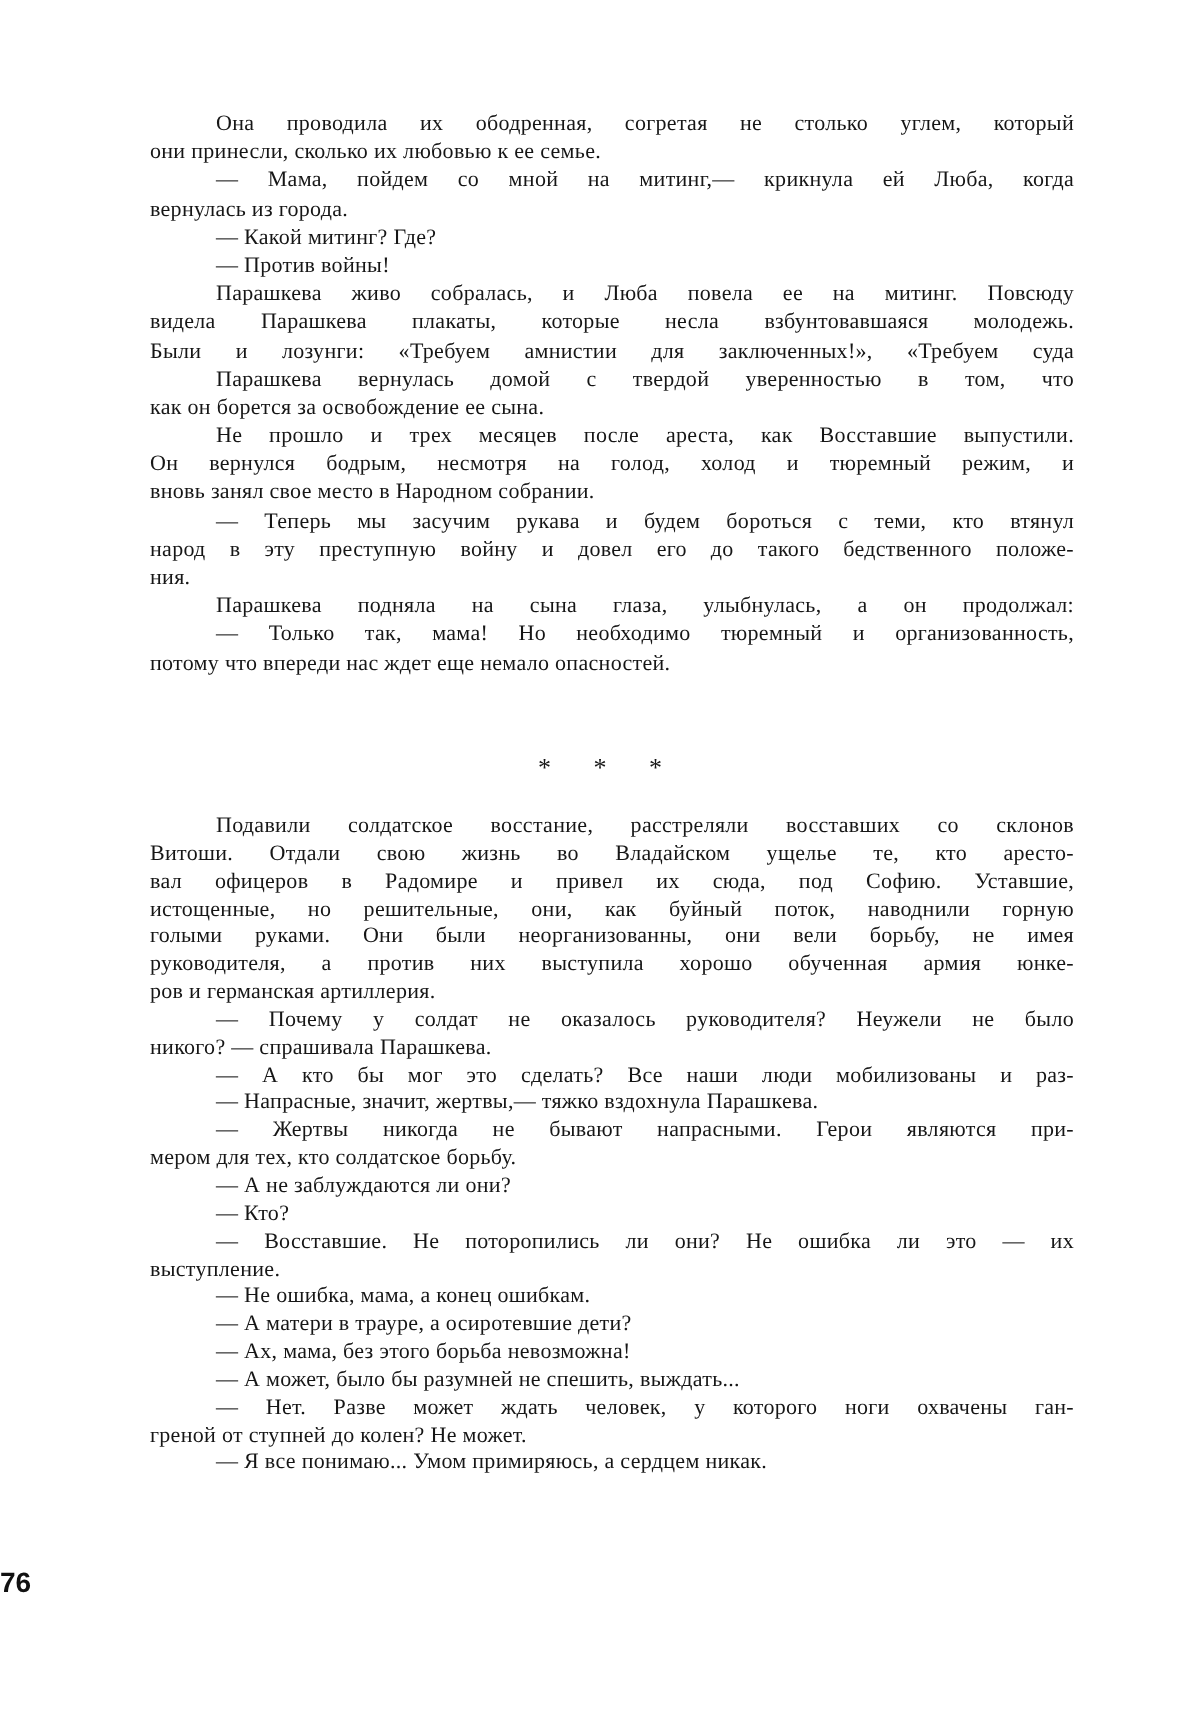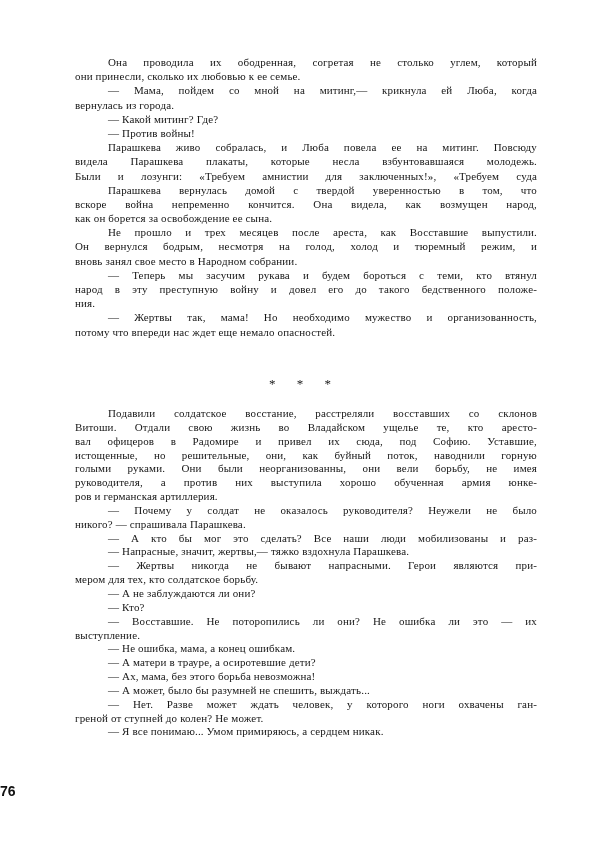--- a/index.html
+++ b/index.html
@@ -82,29 +82,29 @@
       <span class="line indent">Она проводила их ободренная, согретая не столько углем, который</span>
       <span class="line last">они принесли, сколько их любовью к ее семье.</span>
       <span class="line indent">— Мама, пойдем со мной на митинг,— крикнула ей Люба, когда</span>
       <span class="line last">вернулась из города.</span>
       <span class="line indent last">— Какой митинг? Где?</span>
       <span class="line indent last">— Против войны!</span>
       <span class="line indent">Парашкева живо собралась, и Люба повела ее на митинг. Повсюду</span>
       <span class="line">видела Парашкева плакаты, которые несла взбунтовавшаяся молодежь.</span>
       <span class="line">Были и лозунги: «Требуем амнистии для заключенных!», «Требуем суда</span>
       <span class="line indent">Парашкева вернулась домой с твердой уверенностью в том, что</span>
-      <span class="line">вскоре война непременно кончится. Она видела, как возмущен народ,</span>
       <span class="line last">как он борется за освобождение ее сына.</span>
       <span class="line indent">Не прошло и трех месяцев после ареста, как Восставшие выпустили.</span>
       <span class="line">Он вернулся бодрым, несмотря на голод, холод и тюремный режим, и</span>
       <span class="line last">вновь занял свое место в Народном собрании.</span>
       <span class="line indent">— Теперь мы засучим рукава и будем бороться с теми, кто втянул</span>
       <span class="line">народ в эту преступную войну и довел его до такого бедственного положе-</span>
       <span class="line last">ния.</span>
-      <span class="line indent">— Жертвы так, мама! Но необходимо мужество и организованность,</span>
+      <span class="line indent">Парашкева подняла на сына глаза, улыбнулась, а он продолжал:</span>
+      <span class="line indent">— Только так, мама! Но необходимо тюремный и организованность,</span>
       <span class="line last">потому что впереди нас ждет еще немало опасностей.</span>
     </div>
 
   <div class="separator">
     <span>*</span>
     <span>*</span>
     <span>*</span>
   </div>
 
   <div class="block" id="block-2">

